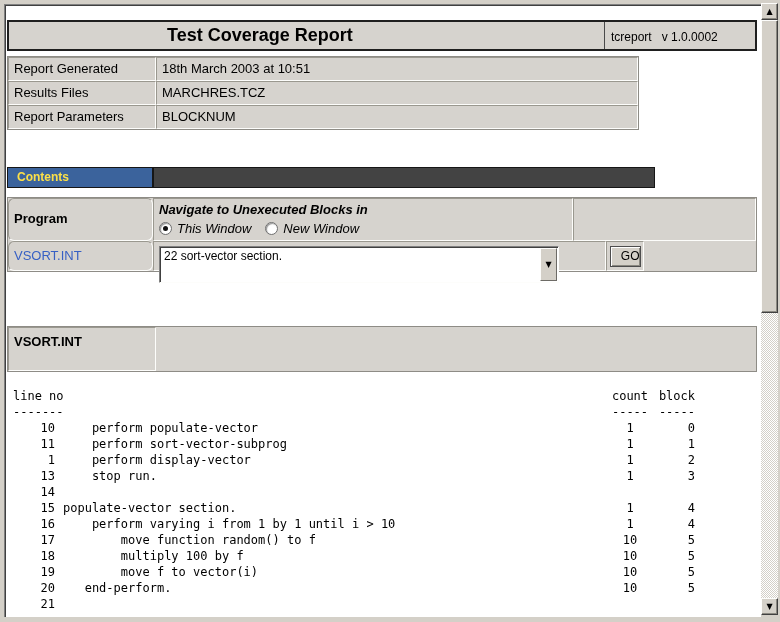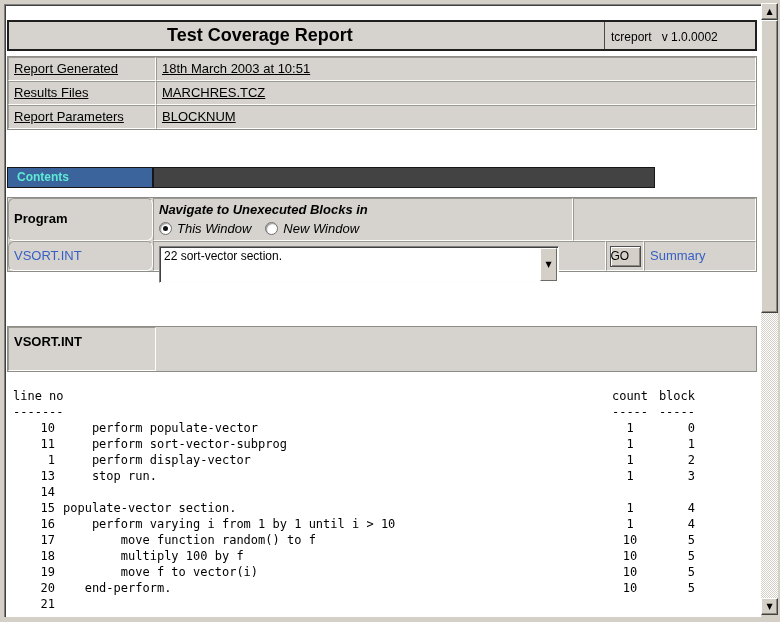--- a/index.html
+++ b/index.html
@@ -33,31 +33,31 @@
   }
   .cell-version{
     width:150px;flex:none;font-size:12px;padding:8px 0 0 6px;box-sizing:border-box;
     white-space:pre;
   }
   
   .g-cell{
     background:#d6d3ce;box-sizing:border-box;
     border:1px solid;border-color:#9a988f #fdfdfb #fdfdfb #9a988f;
   }
-  .info-tbl{position:absolute;left:2px;top:51px;width:750px;box-sizing:border-box;border:1px solid #8e8c86;background:#eab308;text-decoration:underline;}
+  .info-tbl{position:absolute;left:2px;top:51px;width:632px;box-sizing:border-box;border:1px solid #8e8c86;background:#eab308;}
   .irow{display:flex;height:24px;}
   .irow .ilabel{width:148px;flex:none;font-size:13px;line-height:21px;padding-left:5px;}
   .irow .ivalue{flex:1;font-size:13px;line-height:21px;padding-left:5px;}
   
   .contents-tbl{
     position:absolute;left:2px;top:162px;width:648px;height:21px;
     display:flex;box-sizing:border-box;border:1px solid #161616;
   }
   .contents-title{
-    width:146px;flex:none;background:#3b639c;color:#5eead4;
+    width:146px;flex:none;background:#3b639c;color:#fde047;
     font-size:12px;font-weight:bold;line-height:19px;padding-left:9px;
     border-right:2px solid #161616;box-sizing:border-box;
   }
   .contents-rest{flex:1;background:#434343;}
   
   .program-tbl{position:absolute;left:2px;top:192px;width:750px;box-sizing:border-box;border:1px solid #8e8c86;background:#d6d3ce;}
   .prow{display:flex;}
   .prow1{height:43px;}
   .prow2{height:30px;}
   .pcell-a{width:145px;flex:none;border-radius:6px;}
@@ -92,21 +92,21 @@
     width:17px;flex:none;background:#d4d0c8;margin:1px;
     border:1px solid;border-color:#fdfdfb #6d6b66 #6d6b66 #fdfdfb;box-sizing:border-box;
     display:flex;align-items:center;justify-content:center;
   }
   .tri{font-family:"DejaVu Sans",sans-serif;font-size:8px;line-height:8px;color:#000;}
   
   .go-btn{
     width:31px;height:21px;background:#d4d0c8;box-sizing:border-box;
     border:1px solid #4d4d4d;
     box-shadow:inset 1px 1px 0 #ffffff, inset -1px -1px 0 #8a8880;
-    font-size:12px;text-align:left;line-height:19px;cursor:pointer;
+    font-size:12px;text-align:right;line-height:19px;cursor:pointer;
   }
   
   .source-tbl{position:absolute;left:2px;top:321px;width:750px;box-sizing:border-box;border:1px solid #8e8c86;background:#d6d3ce;display:flex;}
   .scell-a{width:148px;flex:none;font-size:13px;font-weight:bold;padding:6px 0 0 5px;height:44px;}
   .scell-b{flex:1;padding:3px 0 2px 5px;height:44px;}
   .scell-b .link{display:block;font-size:13px;line-height:19px;}
   
   .listing{
     position:absolute;left:2px;top:383px;width:748px;
     font-family:"DejaVu Sans Mono",monospace;font-size:12px;
@@ -197,23 +197,20 @@
         <div class="select-box">
           <span class="select-text">22 sort-vector section.</span>
           <span class="select-arrow">
               <span class="tri">▼</span>
             </span>
         </div>
       </div>
       <div class="pcell-go g-cell">
         <div class="go-btn">GO</div>
       </div>
-      <div class="pcell-sum g-cell">
-        <span class="link">Summary</span>
-      </div>
     </div>
   </div>
 
   <div class="source-tbl">
     <div class="scell-a g-cell">VSORT.INT</div>
   </div>
 
   <div class="listing">
     <div class="lrow">
       <span class="lhead">line no</span>

